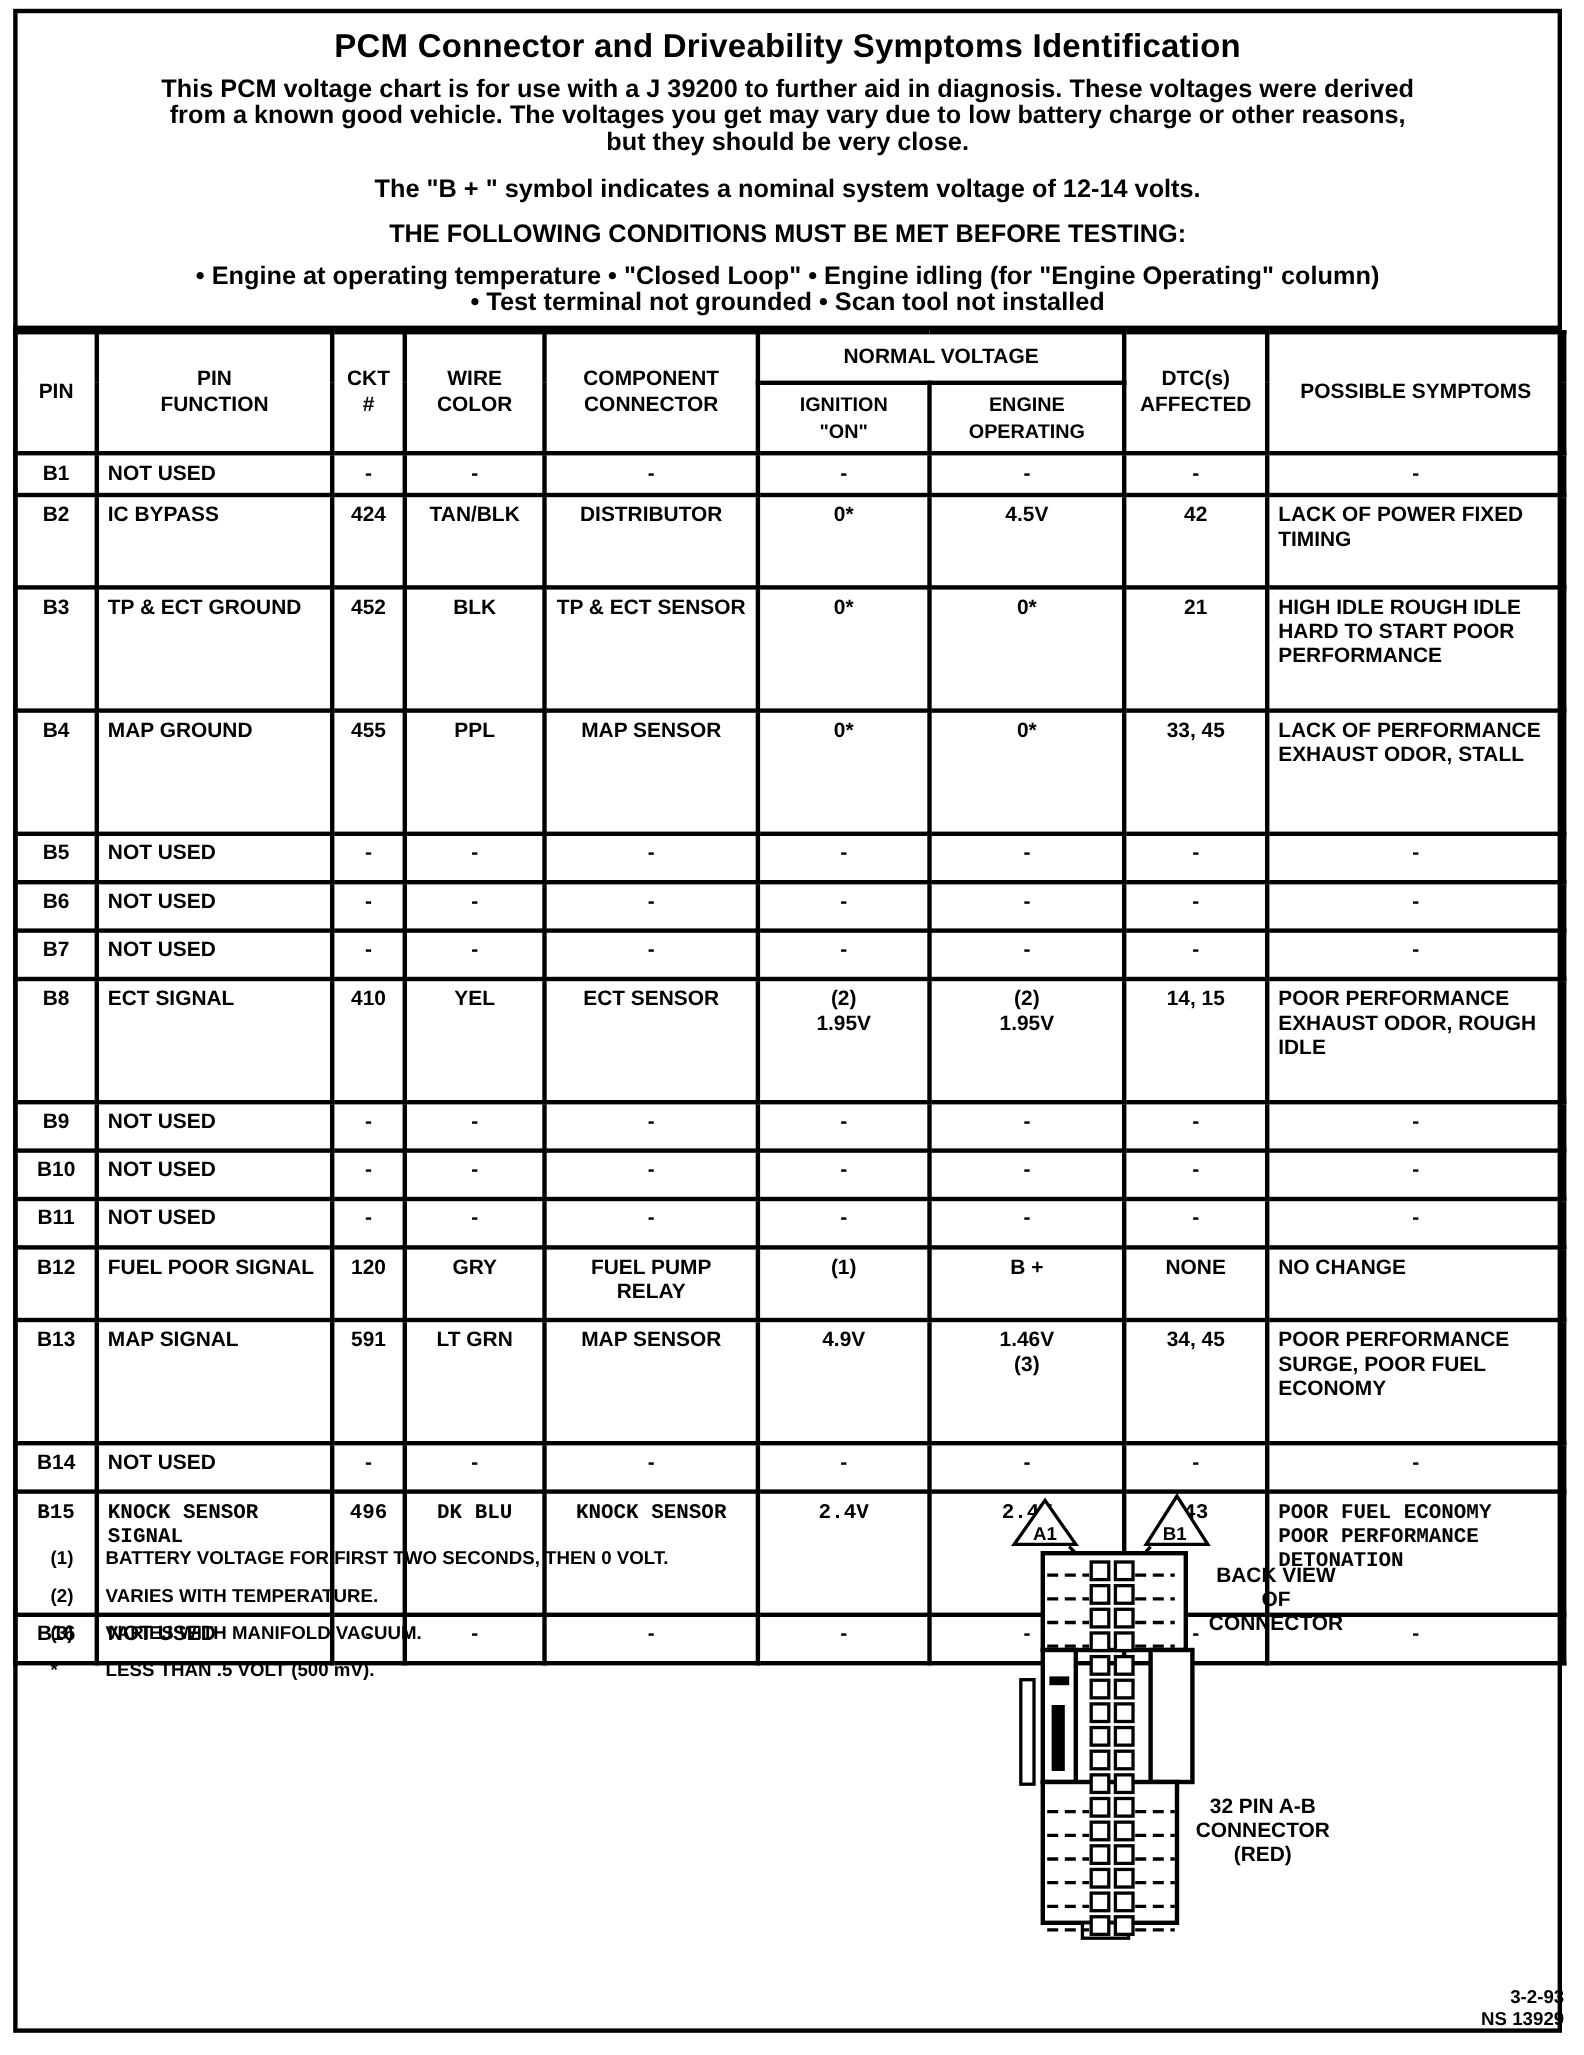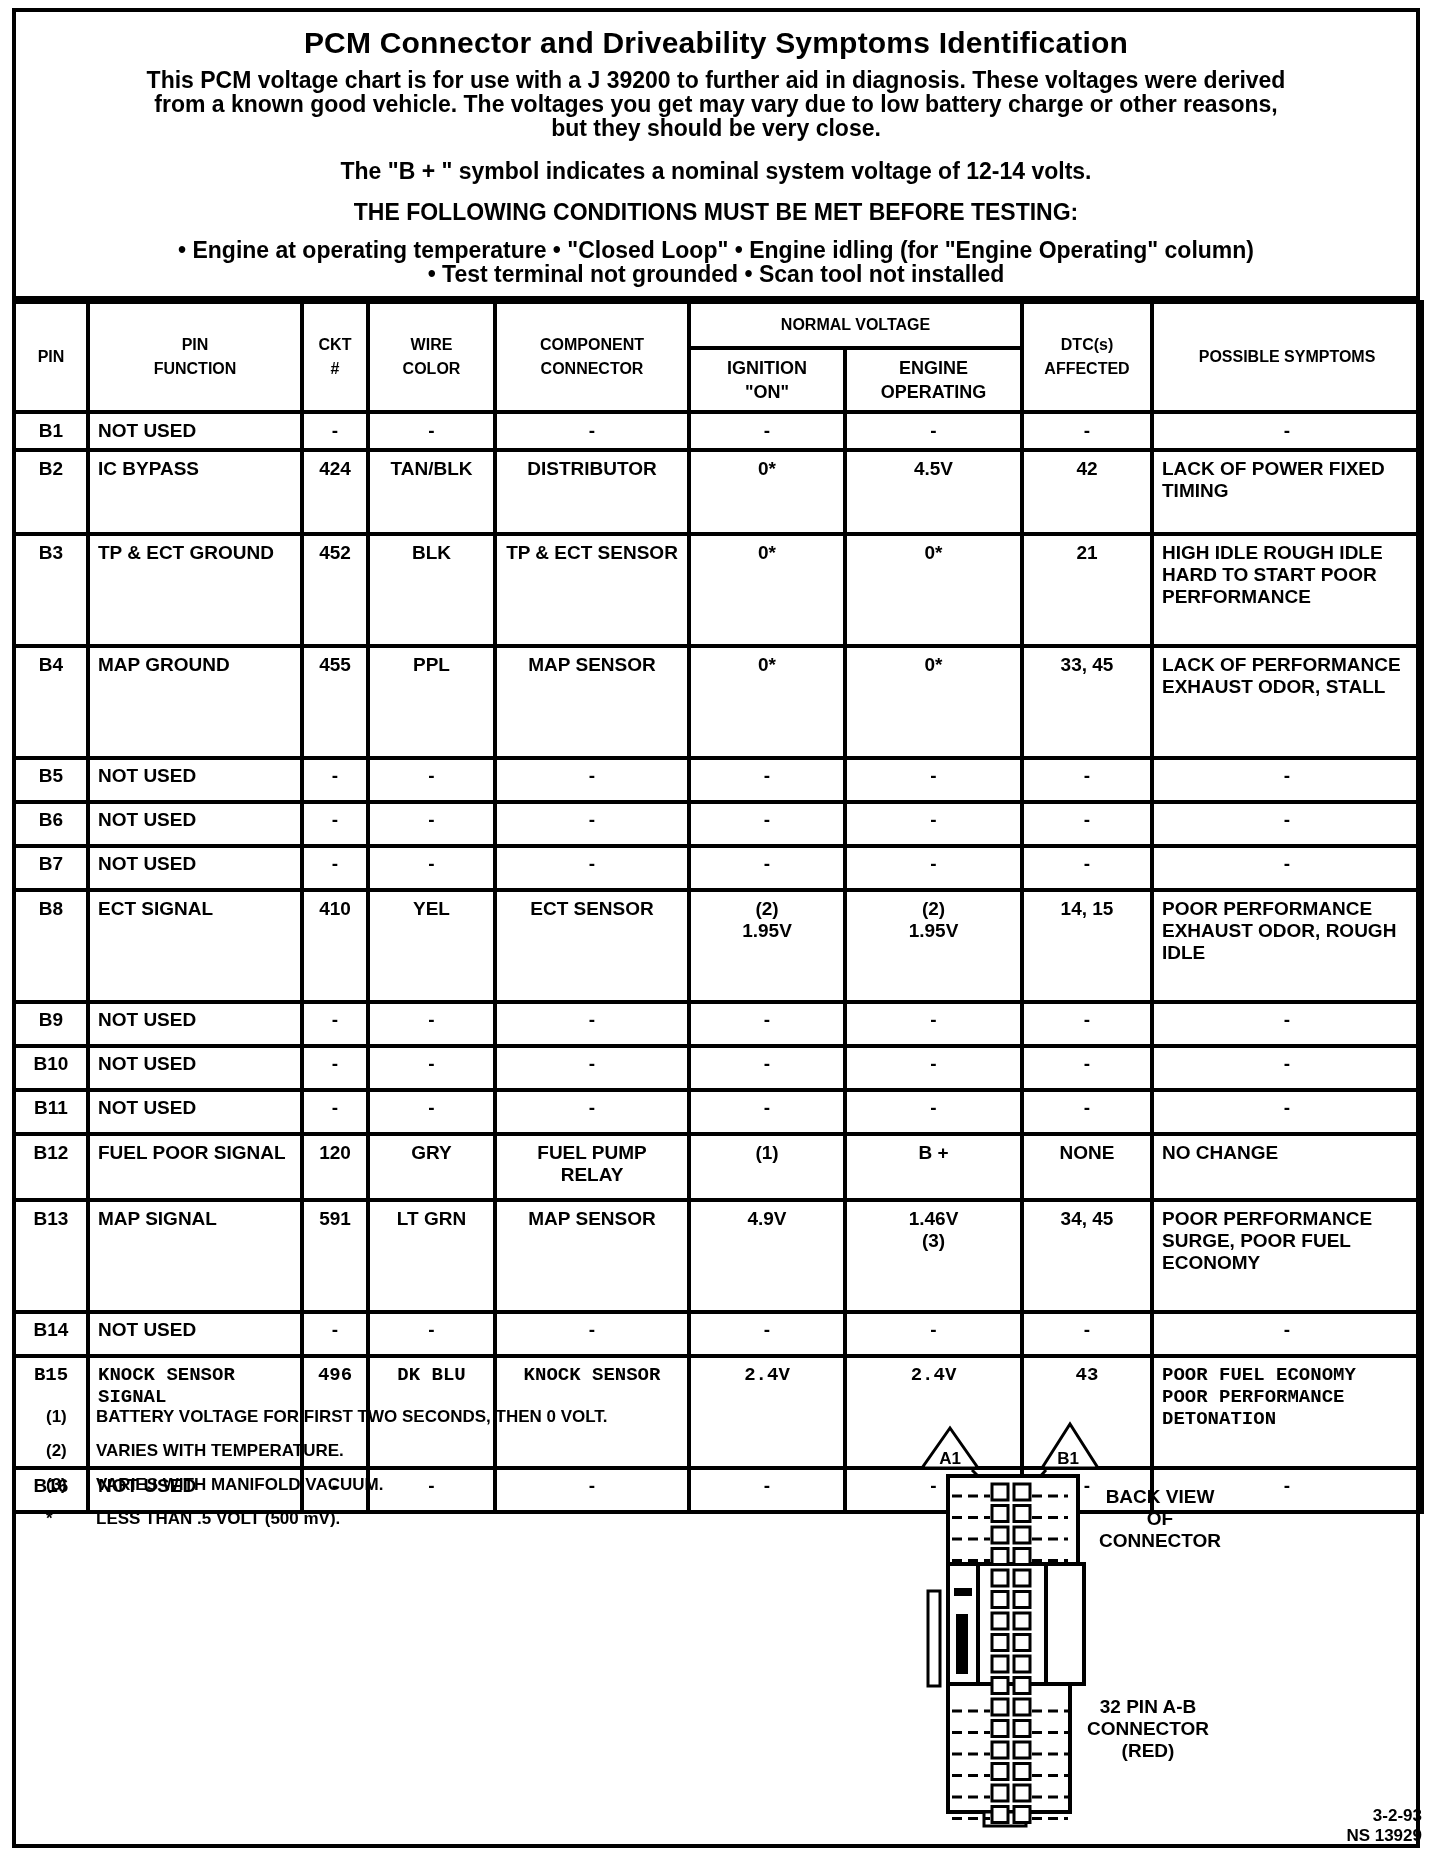--- a/index.html
+++ b/index.html
@@ -10,31 +10,31 @@
   .header { position: absolute; left: 16px; top: 12px; width: 1400px; height: 286px; text-align: center; }
   .title { font-size: 30px; margin-top: 14px; letter-spacing: 0.2px; }
   .intro { font-size: 23px; line-height: 24px; margin: 8px 60px 0; font-weight: bold; }
   .bplus { font-size: 23px; margin-top: 18px; }
   .cond-title { font-size: 23px; margin-top: 14px; }
   .cond { font-size: 23px; line-height: 24px; margin-top: 12px; }
   .header-rule { position: absolute; left: 12px; top: 296px; width: 1408px; height: 4px; background: #000; }
 
   table.pins { position: absolute; left: 12px; top: 300px; width: 1408px; border-collapse: collapse; table-layout: fixed; }
   table.pins th, table.pins td { border: 4px solid #000; font-size: 19px; padding: 6px 8px; vertical-align: top; line-height: 22px; }
-  table.pins th { text-align: center; vertical-align: middle; font-size: 16px; line-height: 24px; }
+  table.pins th { text-align: center; vertical-align: middle; font-size: 19px; line-height: 24px; }
   table.pins td.c { text-align: center; }
   table.pins td.l { text-align: left; }
   table.pins th.sub { font-size: 18px; }
   table.pins tr.short td { height: 30px; padding-top: 5px; padding-bottom: 5px; }
 
   .notes { position: absolute; left: 46px; top: 1400px; font-size: 17px; line-height: 34px; }
   .note { display: flex; }
   .note-mark { width: 50px; }
 
-  .diagram { position: absolute; left: 900px; top: 1406px; width: 520px; height: 460px; }
+  .diagram { position: absolute; left: 900px; top: 1342px; width: 520px; height: 460px; }
   .diagram svg { position: absolute; left: 0; top: 0; }
   .lbl { position: absolute; font-size: 19px; text-align: center; line-height: 22px; }
   .lbl-back { left: 185px; top: 80px; width: 150px; }
   .lbl-32 { left: 178px; top: 290px; width: 140px; }
   .stamp { position: absolute; right: 18px; top: 1806px; font-size: 17px; text-align: right; line-height: 20px; }
 </style>
 </head>
 <body>
 
 <div class="frame"></div>

